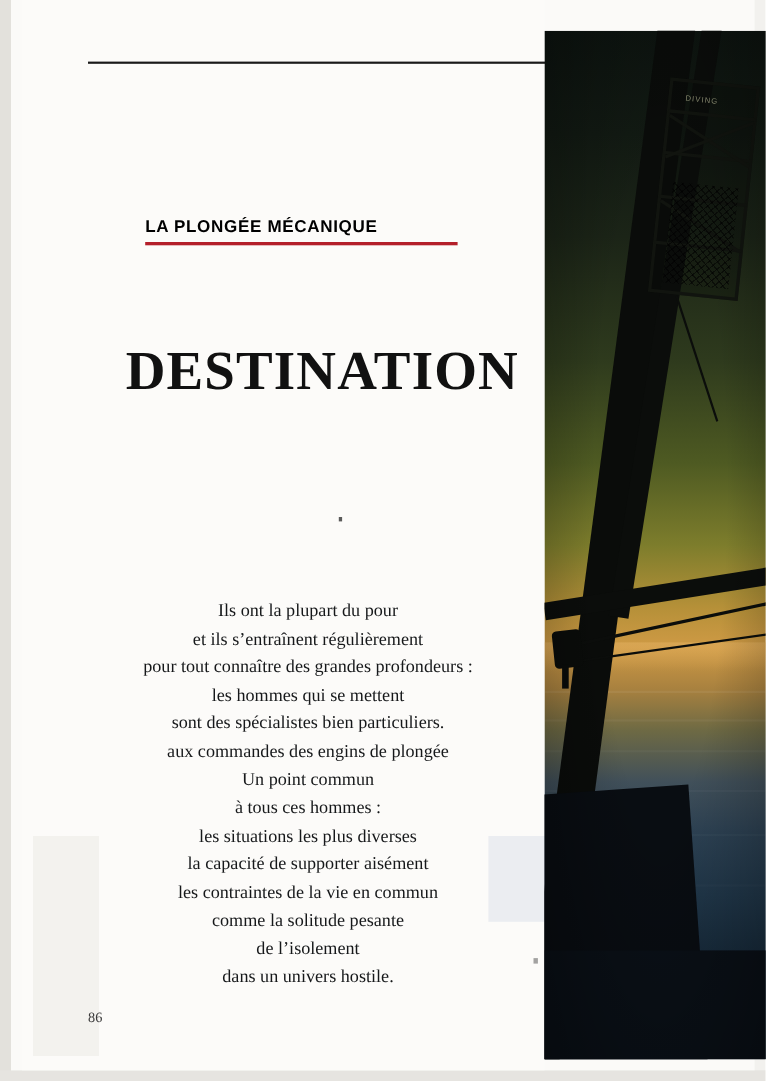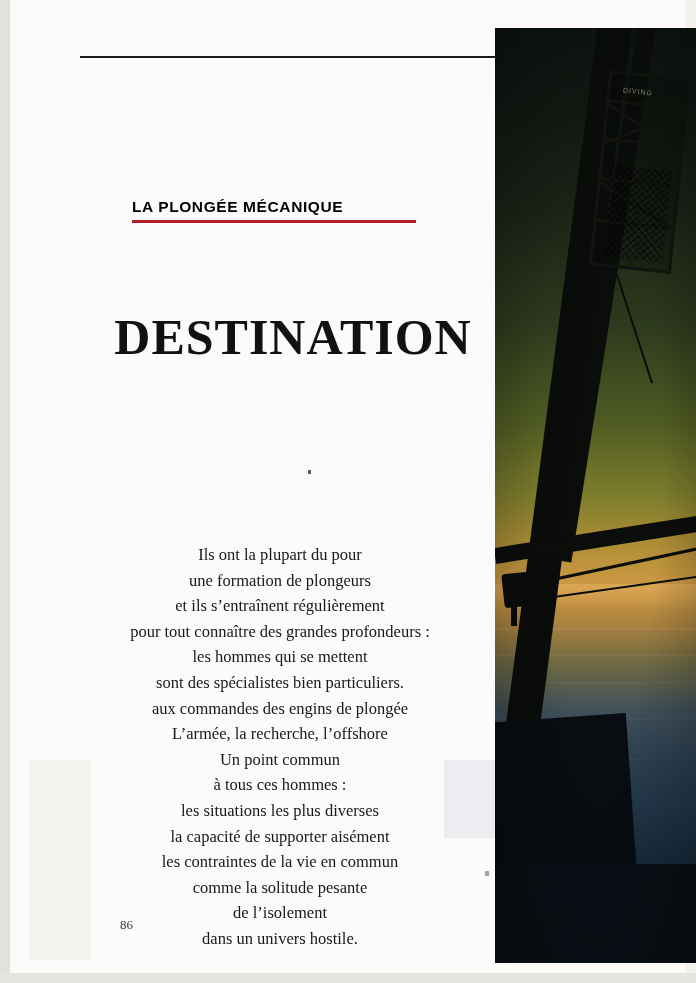--- a/index.html
+++ b/index.html
@@ -133,21 +133,20 @@
   }
 
   
   #folio {
     position: absolute;
     left: 60px;
     top: 917px;
     font-family: "Liberation Serif", serif;
     font-size: 13px;
     color: #3a3a3a;
-    margin-left: 40px;
   }
 
   
   #shade-a {
     position: absolute;
     left: 424px; top: 760px;
     width: 52px; height: 78px;
     background: #e7eaf0;
     opacity: 0.85;
   }
@@ -361,27 +360,25 @@
 
       <div id="headline">
         <div class="line l1">DESTINATION</div>
       </div>
 
       <div class="speck" id="speck-1"></div>
       <div class="speck" id="speck-2"></div>
 
       <div id="standfirst">
         <div class="sf-line">Ils ont la plupart du pour</div>
-        <div class="sf-line">une formation de plongeurs</div>
         <div class="sf-line">et ils s’entraînent régulièrement</div>
         <div class="sf-line">pour tout connaître des grandes profondeurs :</div>
         <div class="sf-line">les hommes qui se mettent</div>
         <div class="sf-line">sont des spécialistes bien particuliers.</div>
         <div class="sf-line">aux commandes des engins de plongée</div>
-        <div class="sf-line">L’armée, la recherche, l’offshore</div>
         <div class="sf-line">Un point commun</div>
         <div class="sf-line">à tous ces hommes :</div>
         <div class="sf-line">les situations les plus diverses</div>
         <div class="sf-line">la capacité de supporter aisément</div>
         <div class="sf-line">les contraintes de la vie en commun</div>
         <div class="sf-line">comme la solitude pesante</div>
         <div class="sf-line">de l’isolement</div>
         <div class="sf-line">dans un univers hostile.</div>
       </div>
 

